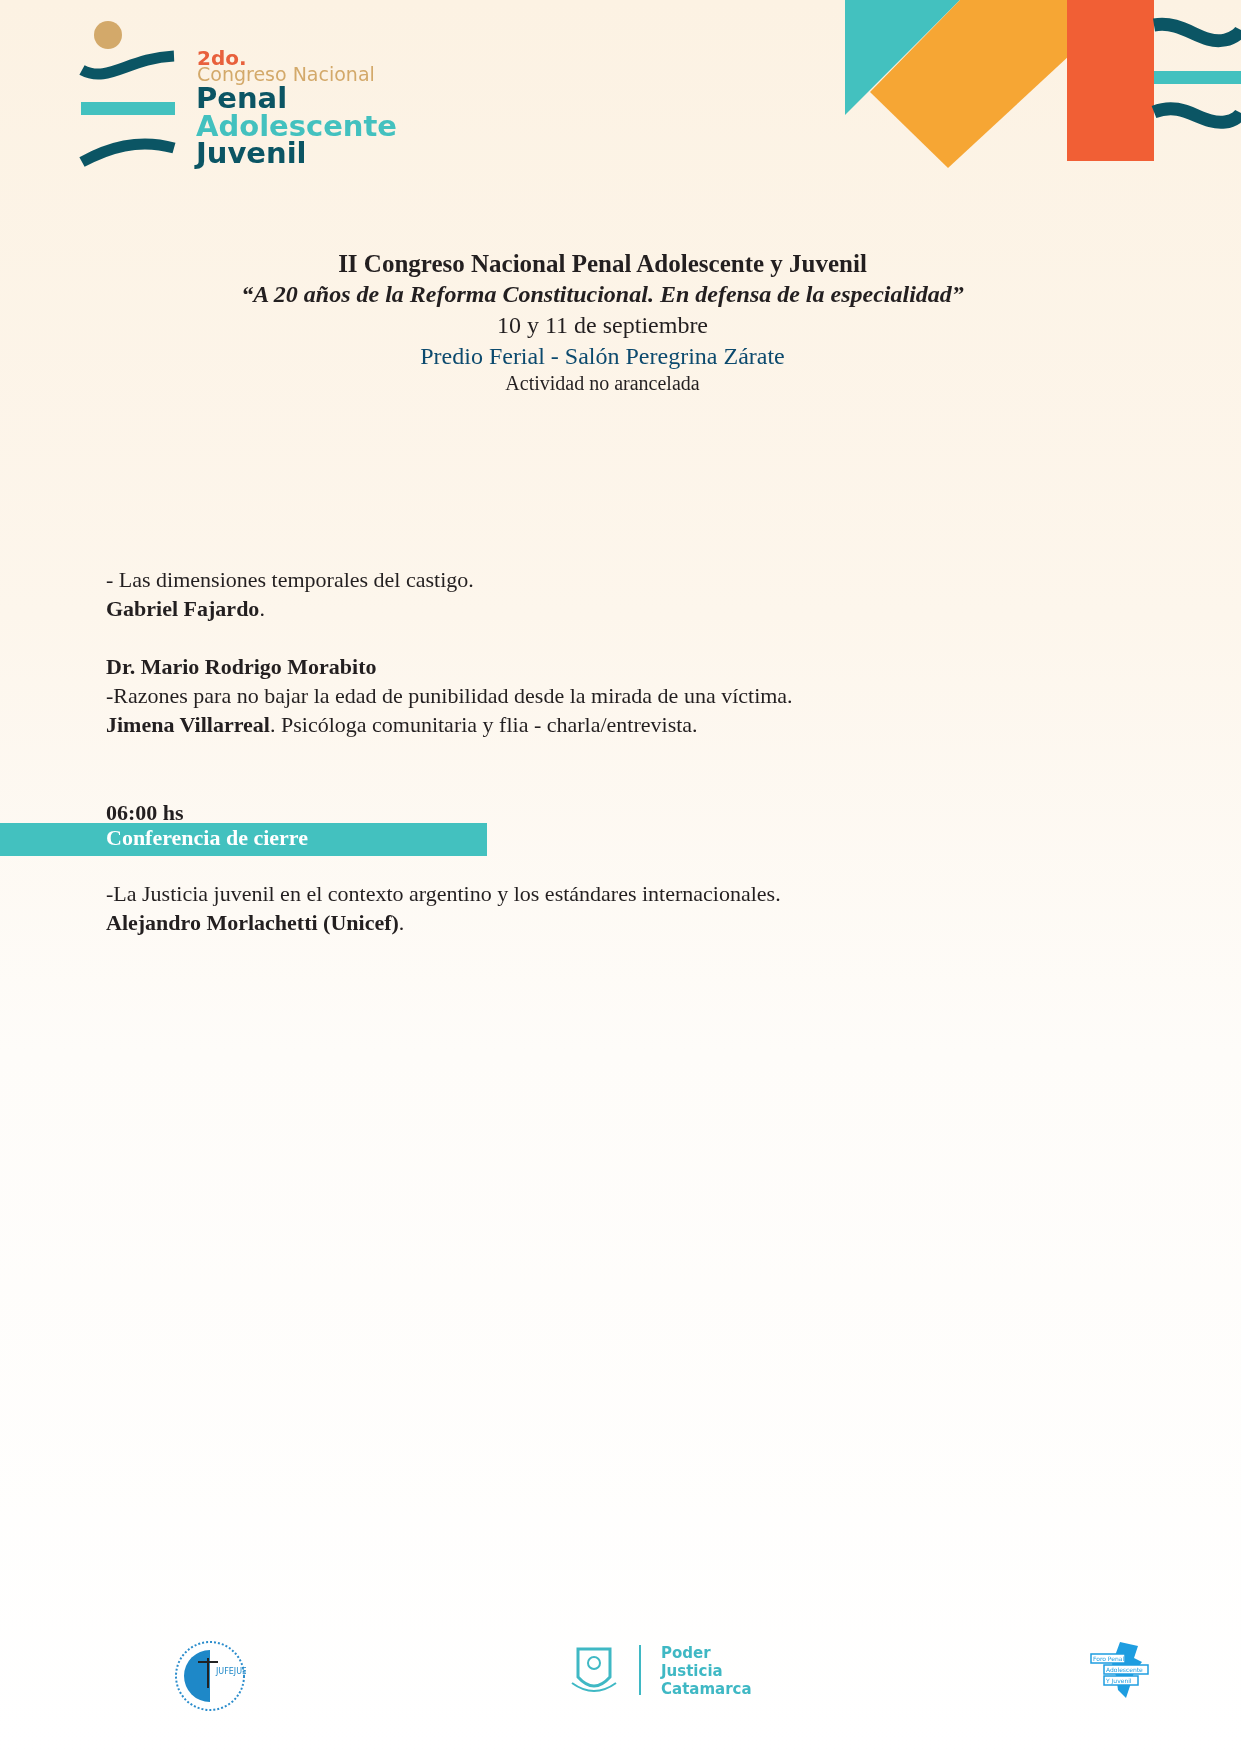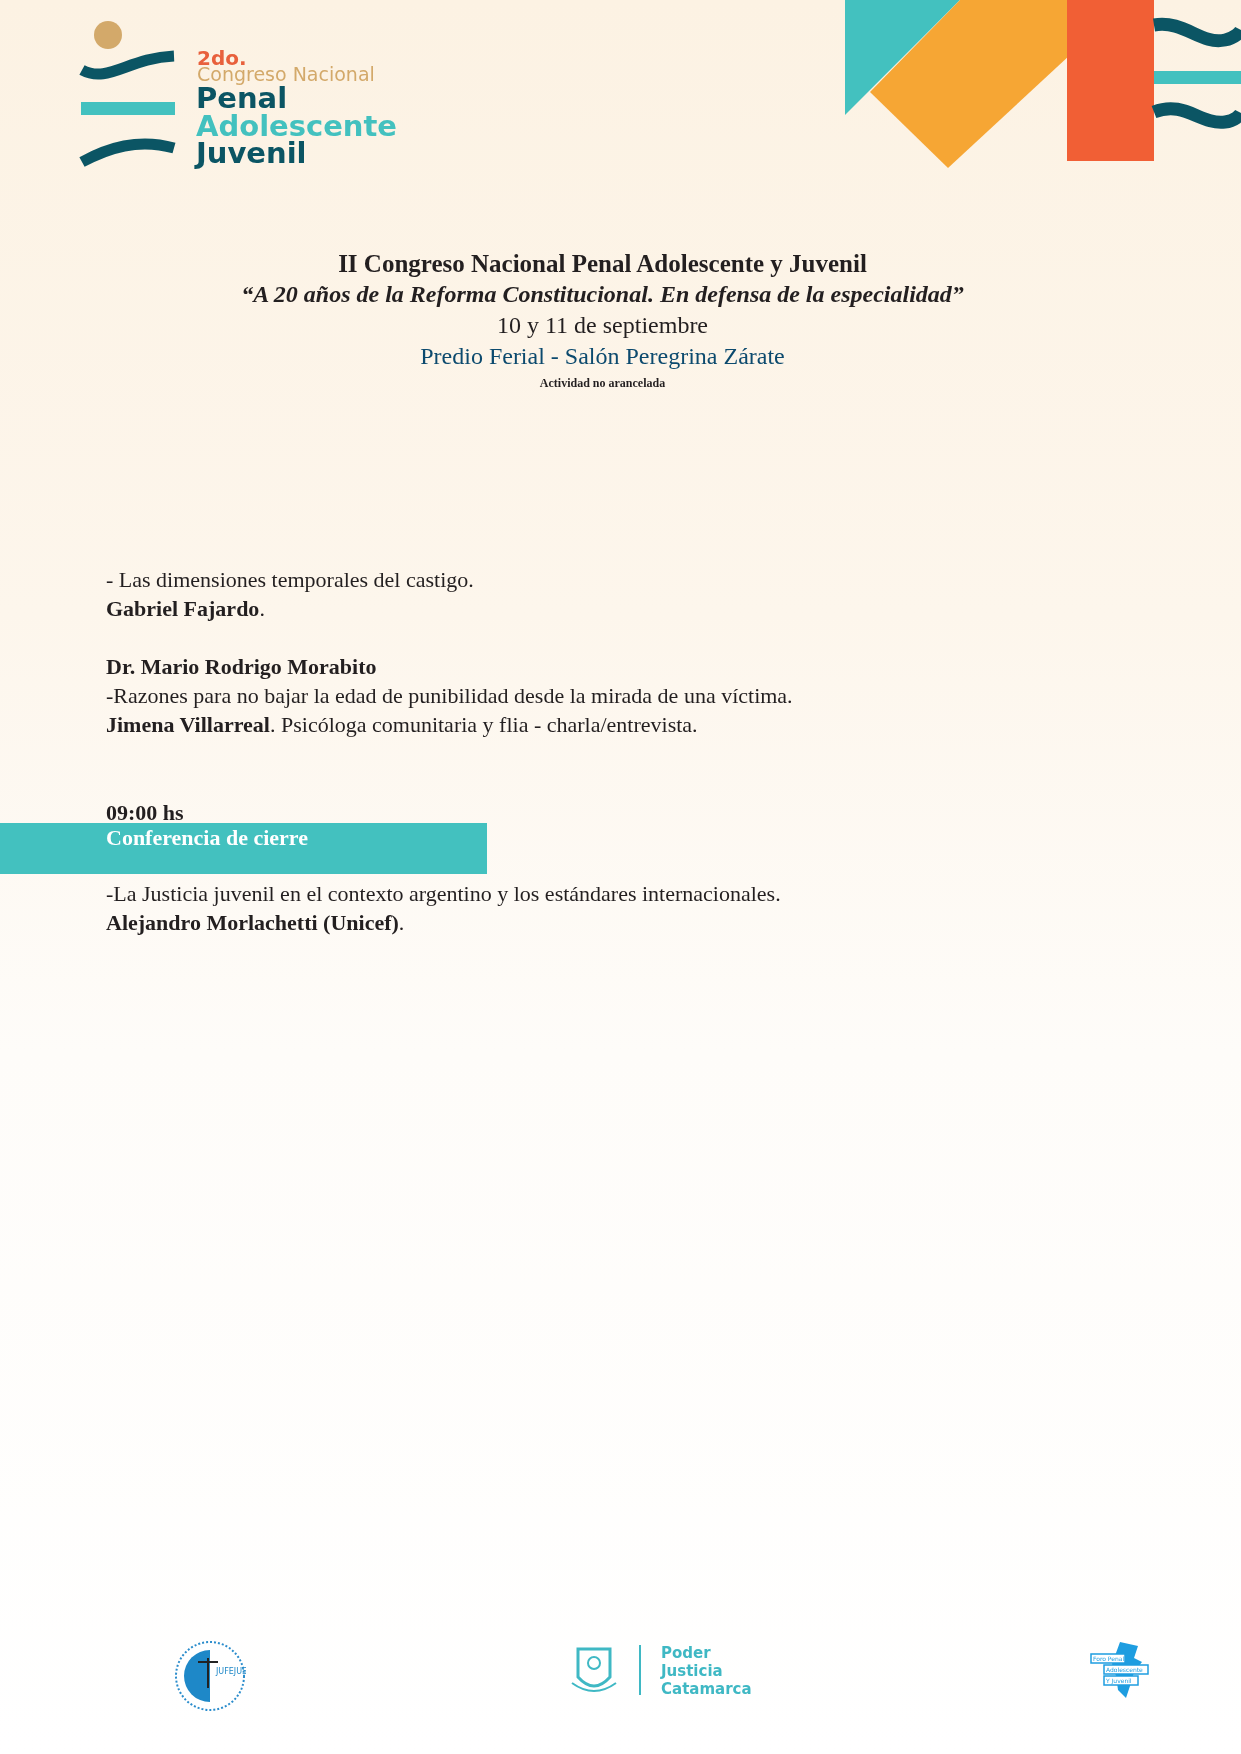--- a/index.html
+++ b/index.html
@@ -6,24 +6,24 @@
   body{width:1241px;height:1754px;position:relative;overflow:hidden;
     background:linear-gradient(180deg,#fcf2e3 0%,#fdf6ec 35%,#fefcf9 60%,#ffffff 100%);
     font-family:"DejaVu Serif","Liberation Serif",serif;color:#231f20;}
   .abs{position:absolute;}
   .logo-text{font-family:"DejaVu Sans","Liberation Sans",sans-serif;font-weight:bold;line-height:1;}
   .header{position:absolute;left:0;top:248px;width:1205px;text-align:center;font-family:"Liberation Serif","DejaVu Serif",serif;}
   .header .t1{font-size:25px;font-weight:bold;line-height:31px;}
   .header .t2{font-size:24px;font-style:italic;font-weight:bold;line-height:31px;}
   .header .t3{font-size:24px;line-height:31px;}
   .header .t4{font-size:24px;line-height:31px;color:#0c4a6e;}
-  .header .t5{font-size:12px;line-height:22px;font-weight:bold;}
+  .header .t5{font-size:20px;line-height:22px;}
   .body-text{position:absolute;left:106px;font-family:"Liberation Serif","DejaVu Serif",serif;font-size:22px;line-height:29px;}
   .b{font-weight:bold;}
-  .bar{position:absolute;left:0;top:823px;width:487px;height:51px;background:#43c1bf;}
+  .bar{position:absolute;left:0;top:823px;width:487px;height:33px;background:#43c1bf;}
   .bar span{position:absolute;left:106px;top:2px;color:#fff;font-weight:bold;font-size:22px;font-family:"Liberation Serif","DejaVu Serif",serif;}
   .pj{font-family:"DejaVu Sans","Liberation Sans",sans-serif;font-weight:bold;color:#3fb8c4;font-size:15px;line-height:18px;}
 </style>
 </head>
 <body>
 
 <div>
   <svg class="abs" style="left:78px;top:18px;" width="100" height="155">
     <circle cx="30" cy="17" r="14" fill="#d3a96a"></circle>
     <path d="M4 52 C 30 66, 50 40, 96 38" stroke="#0b5564" stroke-width="11" fill="none"></path>
@@ -56,21 +56,21 @@
 
 <div class="body-text" style="top:565px;">
   <div>- Las dimensiones temporales del castigo.</div>
   <div><span class="b">Gabriel Fajardo</span><span>.</span></div>
   <div style="height:29px;"></div>
   <div class="b">Dr. Mario Rodrigo Morabito</div>
   <div>-Razones para no bajar la edad de punibilidad desde la mirada de una víctima.</div>
   <div><span class="b">Jimena Villarreal</span><span>. Psicóloga comunitaria y flia - charla/entrevista.</span></div>
 </div>
 
-<div class="body-text b" style="top:798px;">09:00 hs</div>
+<div class="body-text b" style="top:798px;">06:00 hs</div>
 
 <div class="bar">
   <span>Conferencia de cierre</span>
 </div>
 
 <div class="body-text" style="top:879px;">
   <div>-La Justicia juvenil en el contexto argentino y los estándares internacionales.</div>
   <div><span class="b">Alejandro Morlachetti (Unicef)</span><span>.</span></div>
 </div>
 

